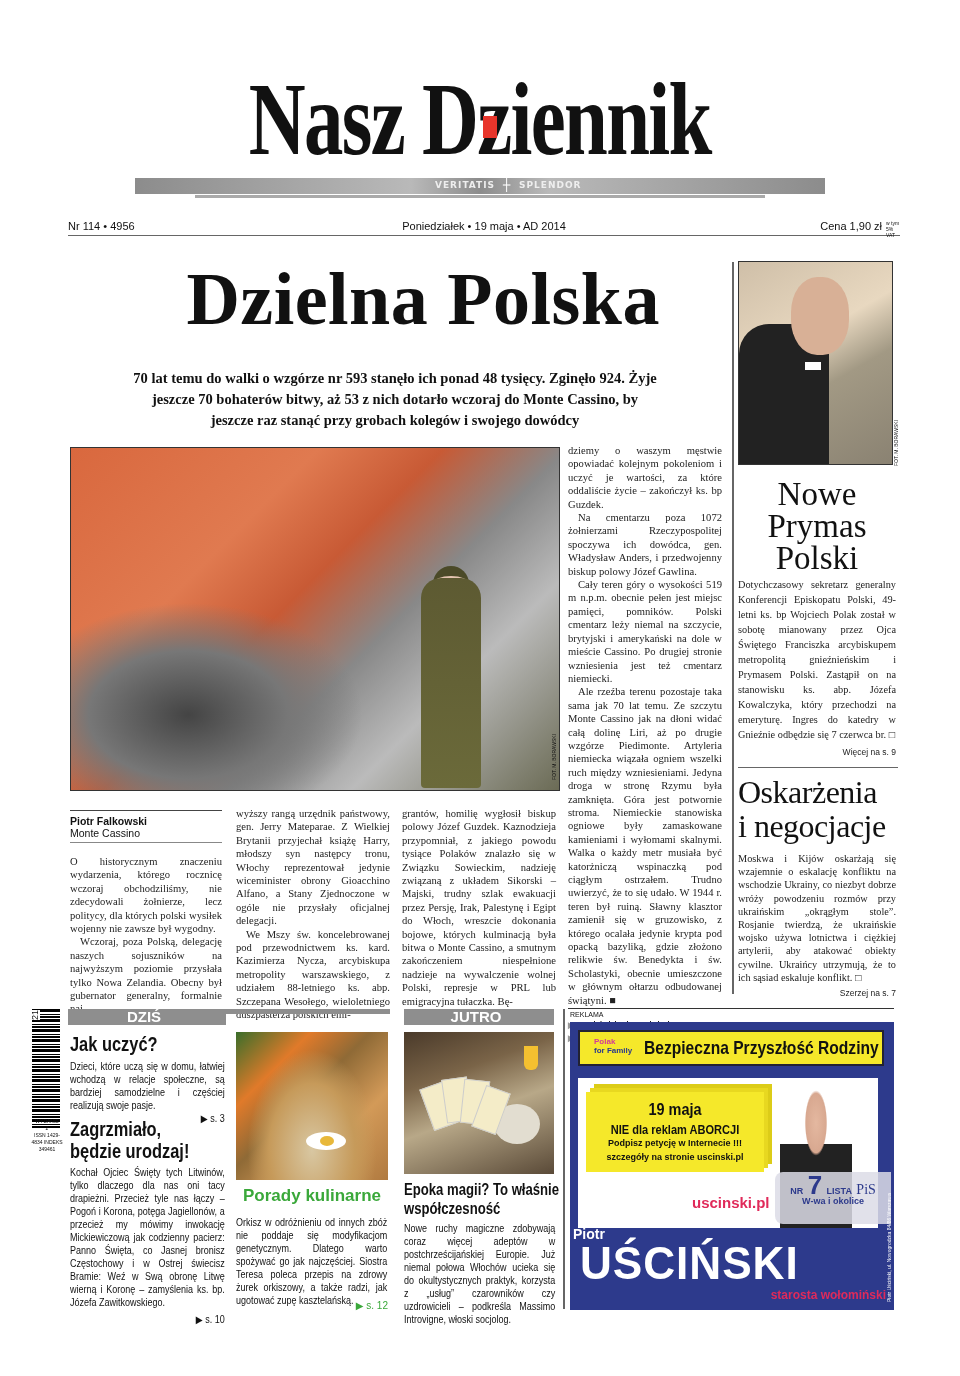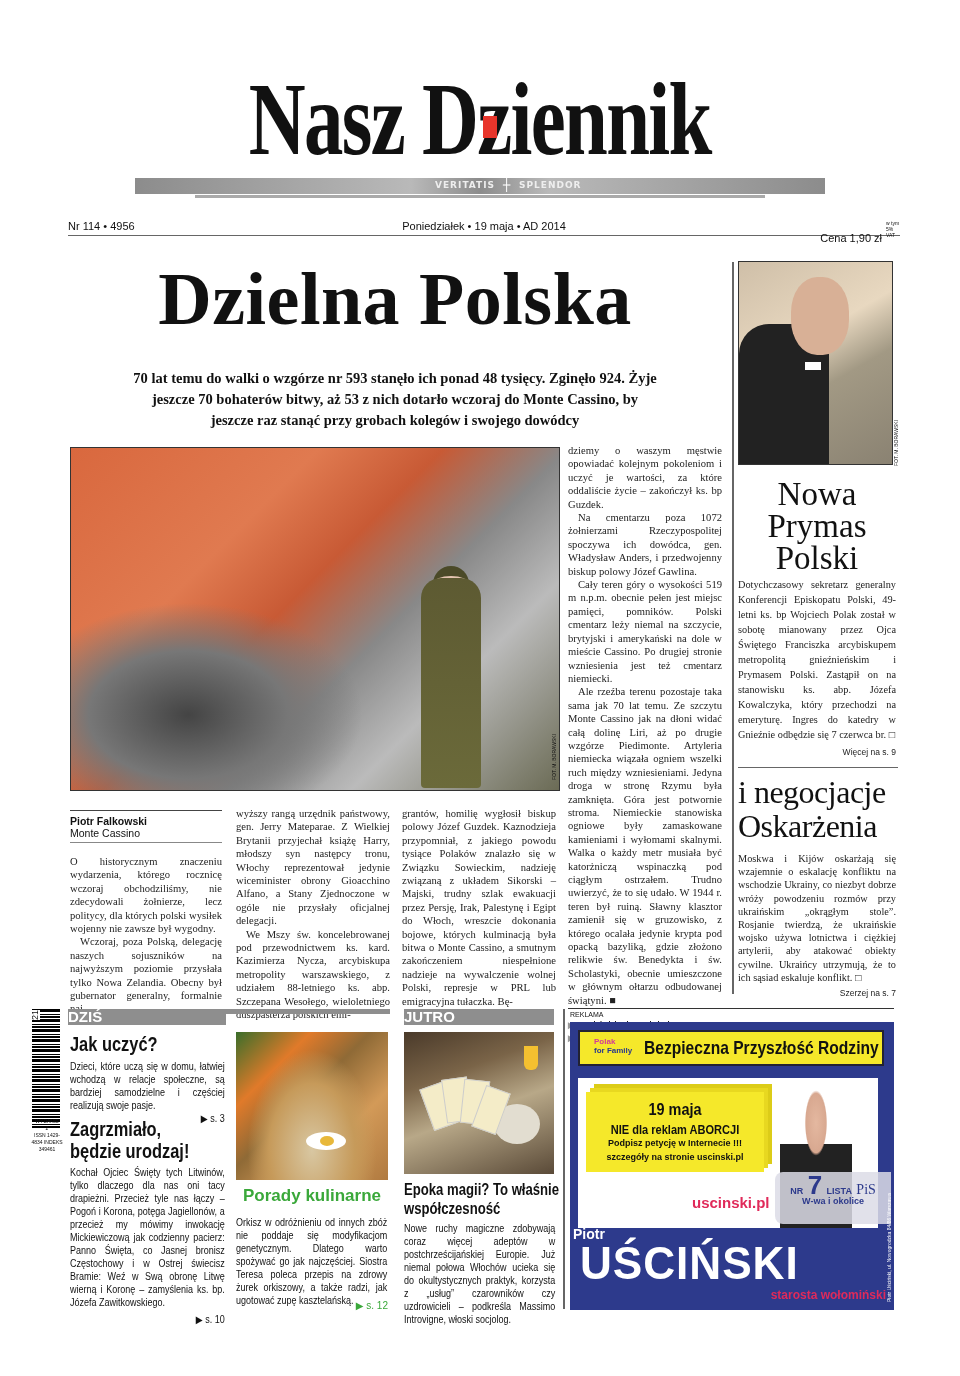--- a/index.html
+++ b/index.html
@@ -8,24 +8,24 @@
 
 #masthead{left:180px;top:68px;width:600px;height:110px;text-align:center}
 #masthead .title{font-family:"Liberation Serif",serif;font-weight:bold;font-size:96px;letter-spacing:-2px;transform:scaleX(0.82) scaleY(1.08);transform-origin:center top;display:inline-block;line-height:1;white-space:nowrap}
 #masthead .flag{display:inline-block;width:14px;height:22px;background:#e8352b;position:absolute;left:303px;top:48px}
 #motto-bar{left:135px;top:178px;width:690px;height:16px;background:linear-gradient(90deg,#8c8c8c,#b9b9b9 40%,#8c8c8c 50%,#b9b9b9 60%,#8c8c8c);}
 #motto-bar span{position:absolute;top:2px;font-family:"DejaVu Sans",sans-serif;font-size:9px;font-weight:bold;color:#eee;letter-spacing:1px}
 #motto-under{left:195px;top:195px;width:570px;height:3px;background:#aaa}
 #infoline{left:68px;top:220px;width:832px;height:16px;font-family:"Liberation Sans",sans-serif;font-size:11px;border-bottom:1.5px solid #666}
 #infoline .l{position:absolute;left:0;top:0}
 #infoline .c{position:absolute;left:0;width:100%;text-align:center;top:0}
-#infoline .r{position:absolute;right:18px;top:12px}
+#infoline .r{position:absolute;right:18px;top:0}
 #infoline .tiny{position:absolute;right:0;top:0;font-size:5px;line-height:6px}
 
-#headline{left:130px;top:262px;width:530px;text-align:center;font-weight:bold;font-size:74px;letter-spacing:0.5px;line-height:1}
+#headline{left:130px;top:262px;width:530px;text-align:right;font-weight:bold;font-size:74px;letter-spacing:0.5px;line-height:1}
 #deck{left:130px;top:368px;width:530px;text-align:center;font-weight:bold;font-size:14.5px;line-height:21px}
 
 #main-photo{left:70px;top:447px;width:490px;height:344px;border:1px solid #333;overflow:hidden;background:linear-gradient(135deg,#d9683e 0%,#e07a50 30%,#c85a35 45%,#888 60%,#bbb 75%,#6b6b55 100%)}
 #main-photo .bw{position:absolute;left:0;bottom:0;width:60%;height:55%;background:radial-gradient(ellipse at 40% 60%,#444 0%,#777 40%,transparent 70%)}
 #main-photo .vet{position:absolute;left:350px;top:130px;width:60px;height:210px;background:linear-gradient(#5d5a32,#6b6a3a);border-radius:20px 20px 4px 4px}
 #main-photo .vethead{position:absolute;left:362px;top:118px;width:36px;height:36px;border-radius:50%;background:#e4c4b0;border-top:10px solid #4b4a28}
 #main-photo .credit{position:absolute;right:2px;bottom:10px;font-family:"Liberation Sans",sans-serif;font-size:5px;writing-mode:vertical-rl;transform:rotate(180deg);color:#111}
 
 .col{font-family:"Liberation Serif",serif;font-size:10.6px;line-height:13.4px;text-align:justify;color:#222}
 .col p{text-indent:10px}
@@ -49,21 +49,21 @@
 #prymas-title{left:738px;top:478px;width:158px;text-align:center;font-size:33px;line-height:32px;font-family:"Liberation Serif",serif}
 #prymas-text{left:738px;top:577px;width:158px;font-size:10.3px;line-height:15px}
 .more{text-align:right;font-family:"Liberation Sans",sans-serif;font-size:8.5px;margin-top:3px}
 #sep-right{left:738px;top:767px;width:160px;height:1px;background:#666}
 #oskar-title{left:738px;top:775px;width:160px;font-size:32px;line-height:34px;letter-spacing:-0.5px}
 #oskar-text{left:738px;top:852px;width:158px;font-size:10.3px;line-height:13.2px}
 
 #barcode{left:32px;top:1008px;width:28px;height:120px;background:repeating-linear-gradient(0deg,#000 0 2px,#fff 2px 3px,#000 3px 4px,#fff 4px 6px,#000 6px 9px,#fff 9px 10px)}
 #barcode-num{left:30px;top:1010px;width:10px;font-family:"Liberation Sans",sans-serif;font-size:9px;writing-mode:vertical-rl;transform:rotate(180deg);background:#fff}
 #issn{left:30px;top:1118px;width:34px;text-align:center;font-family:"Liberation Sans",sans-serif;font-size:5px;line-height:7px}
-.secbar{height:16px;background:#8e8e8e;color:#fff;font-family:"Liberation Sans",sans-serif;font-weight:bold;font-size:15px;text-align:left;padding-right:6px;line-height:16px}
+.secbar{height:16px;background:#8e8e8e;color:#fff;font-family:"Liberation Sans",sans-serif;font-weight:bold;font-size:15px;text-align:center;padding-right:6px;line-height:16px}
 #dzis-bar{left:68px;top:1009px;width:158px}
 #dzis-rule{left:226px;top:1009px;width:164px;height:5px;background:#8e8e8e}
 #jutro-bar{left:404px;top:1009px;width:150px}
 .cond{font-family:"Liberation Sans",sans-serif;font-weight:bold;transform:scaleX(.82);transform-origin:left top;white-space:nowrap}
 .small-sans{font-family:"Liberation Sans",sans-serif;font-size:10px;line-height:13px;transform:scaleX(.9);transform-origin:left top;text-align:justify}
 #jak-title{left:70px;top:1033px;font-size:20px}
 #jak-text{left:70px;top:1060px;width:172px}
 #zag-title{left:70px;top:1118px;font-size:20px;line-height:22px}
 #zag-text{left:70px;top:1166px;width:172px}
 .pgref{text-align:right;font-family:"Liberation Sans",sans-serif;font-size:10px}
@@ -164,32 +164,32 @@
 </div>
 
 <div id="vrule" class="abs"></div>
 <div id="prymas-photo" class="abs">
   <div class="body"></div>
   <div class="head"></div>
   <div class="collar"></div>
 </div>
 <span id="prymas-credit" class="abs">FOT. M. BORAWSKI</span>
 <div id="prymas-title" class="abs">
-  <div>Nowa</div>
+  <div>Nowe</div>
   <div>Prymas</div>
   <div>Polski</div>
 </div>
 <div id="prymas-text" class="abs col">
   <p class="noind">Dotychczasowy sekretarz generalny Konferencji Episkopatu Polski, 49-letni ks. bp Wojciech Polak został w sobotę mianowany przez Ojca Świętego Franciszka arcybiskupem metropolitą gnieźnieńskim i Prymasem Polski. Zastąpił on na stanowisku ks. abp. Józefa Kowalczyka, który przechodzi na emeryturę. Ingres do katedry w Gnieźnie odbędzie się 7 czerwca br. □</p>
   <div class="more">Więcej na s. 9</div>
 </div>
 <div id="sep-right" class="abs"></div>
 <div id="oskar-title" class="abs">
+  <div>Oskarżenia</div>
   <div>i negocjacje</div>
-  <div>Oskarżenia</div>
 </div>
 <div id="oskar-text" class="abs col">
   <p class="noind">Moskwa i Kijów oskarżają się wzajemnie o eskalację konfliktu na wschodzie Ukrainy, co niezbyt dobrze wróży powodzeniu rozmów przy ukraińskim „okrągłym stole”. Rosjanie twierdzą, że ukraińskie wojsko używa lotnictwa i ciężkiej artylerii, aby atakować obiekty cywilne. Ukraińcy utrzymują, że to ich sąsiad eskaluje konflikt. □</p>
   <div class="more">Szerzej na s. 7</div>
 </div>
 
 <div id="barcode" class="abs"></div>
 <span id="barcode-num" class="abs">21</span>
 <div id="issn" class="abs">
   <div>WYDANIE</div>

